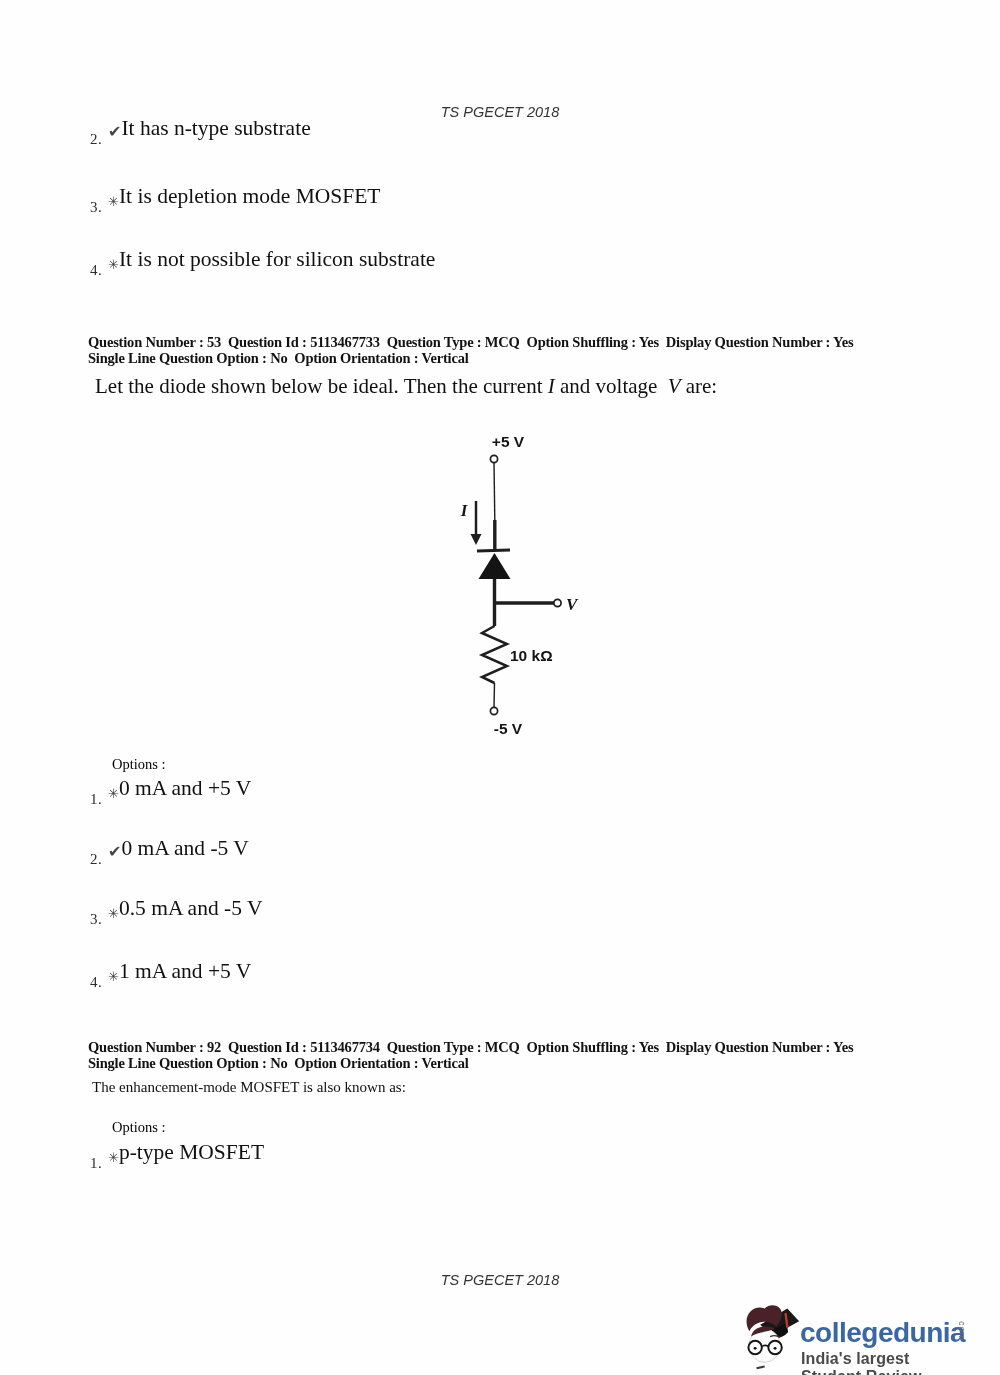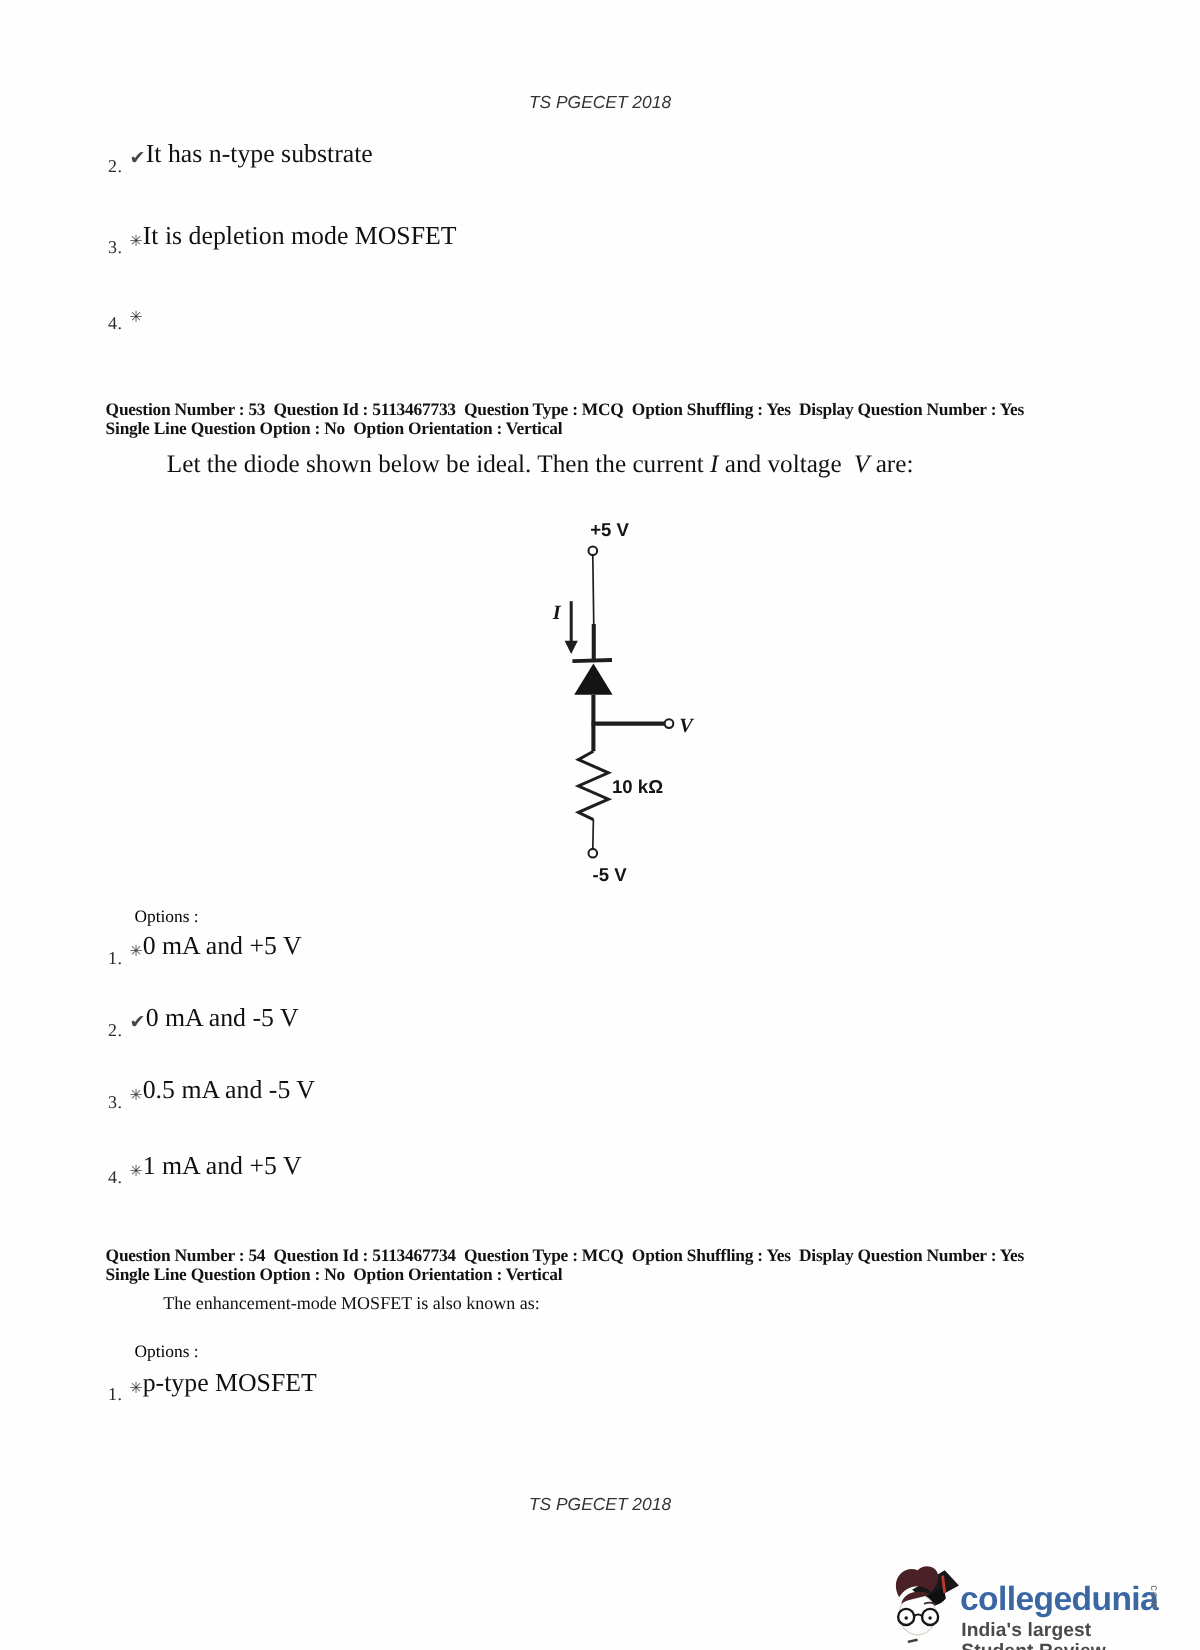--- a/index.html
+++ b/index.html
@@ -3,21 +3,21 @@
 <meta charset="utf-8">
 <style>
   html,body { margin:0; padding:0; background:#ffffff; }
   .page {
     position:relative; width:1000px; height:1375px; background:#fefefe;
     font-family:"Liberation Serif", serif; color:#1c1c1c; overflow:hidden;
   }
   .center-italic {
     position:absolute; left:0; width:1000px; text-align:center;
     font-family:"Liberation Sans", sans-serif; font-style:italic;
-    font-size:14.5px; color:#333;
+    font-size:14.5px; color:#333;margin-top:26px;
   }
   .hdr { top:78px; }
   .ftr { top:1246px; }
 
   
   .opt-row { position:absolute; left:0; display:flex; align-items:flex-start; }
   .opt-num {
     margin-left:90px; margin-top:15px; font-size:15px; color:#2b2b2b;
     min-width:15px; letter-spacing:0.5px;
   }
@@ -40,21 +40,21 @@
   
   .meta {
     position:absolute; left:88px; width:830px;
     font-size:14.5px; font-weight:bold; color:#121212;
     line-height:15.5px; white-space:pre-wrap; letter-spacing:-0.2px;
   }
   .m53 { top:335px; }
   .m54 { top:1040px; }
   .qtext {
     position:absolute; left:95px; width:860px;
-    font-size:21px; color:#101010; white-space:pre-wrap;margin-left:44px;
+    font-size:21px; color:#101010; white-space:pre-wrap;
   }
   .q53t { top:374px; }
   .q54t { top:1079px; font-size:15px; left:92px; }
   .qvar { font-style:italic; font-family:"Liberation Serif", serif; }
   .qvar.v2 { margin-left:5px; }
   .opts-label {
     position:absolute; left:88px; font-size:14.5px; font-weight:normal; color:#000000;margin-left:24px;
   }
   .ol53 { top:756px; }
   .ol54 { top:1119px; }
@@ -96,20 +96,21 @@
     <span class="opt-text">It has n-type substrate</span>
   </div>
   <div class="opt-row r-p3">
     <span class="opt-num">3.</span>
     <span class="opt-mark">✳</span>
     <span class="opt-text">It is depletion mode MOSFET</span>
   </div>
   <div class="opt-row r-p4">
     <span class="opt-num">4.</span>
     <span class="opt-mark">✳</span>
+    <span class="opt-text">It is not possible for silicon substrate</span>
   </div>
 
   <div class="meta m53"><span>Question Number : 53  Question Id : 5113467733  Question Type : MCQ  Option Shuffling : Yes  Display Question Number : Yes</span><br><span>Single Line Question Option : No  Option Orientation : Vertical</span></div>
 
   <div class="qtext q53t"><span>Let the diode shown below be ideal. Then the current </span><span class="qvar">I</span><span> and voltage </span><span class="qvar v2">V</span><span> are:</span></div>
 
   <svg class="circuit" width="240" height="330" viewBox="0 0 240 330">
 
     <text class="c-sans" x="88" y="24" font-size="15.5" text-anchor="middle">+5 V</text>
     <circle cx="74" cy="36" r="3.6" fill="#fff" stroke="#1e1e1e" stroke-width="1.7"></circle>
@@ -153,21 +154,21 @@
     <span class="opt-num">3.</span>
     <span class="opt-mark">✳</span>
     <span class="opt-text">0.5 mA and -5 V</span>
   </div>
   <div class="opt-row r-534">
     <span class="opt-num">4.</span>
     <span class="opt-mark">✳</span>
     <span class="opt-text">1 mA and +5 V</span>
   </div>
 
-  <div class="meta m54"><span>Question Number : 54  Question Id : 5113467734  Question Type : MCQ  Option Shuffling : Yes  Display Question Number : Yes</span><br><span>Single Line Question Option : No  Option Orientation : Vertical</span></div>
+  <div class="meta m54"><span>Question Number : 92  Question Id : 5113467734  Question Type : MCQ  Option Shuffling : Yes  Display Question Number : Yes</span><br><span>Single Line Question Option : No  Option Orientation : Vertical</span></div>
 
   <div class="qtext q54t">The enhancement-mode MOSFET is also known as:</div>
 
   <div class="opts-label ol54">Options :</div>
 
   <div class="opt-row r-541">
     <span class="opt-num">1.</span>
     <span class="opt-mark">✳</span>
     <span class="opt-text">p-type MOSFET</span>
   </div>

